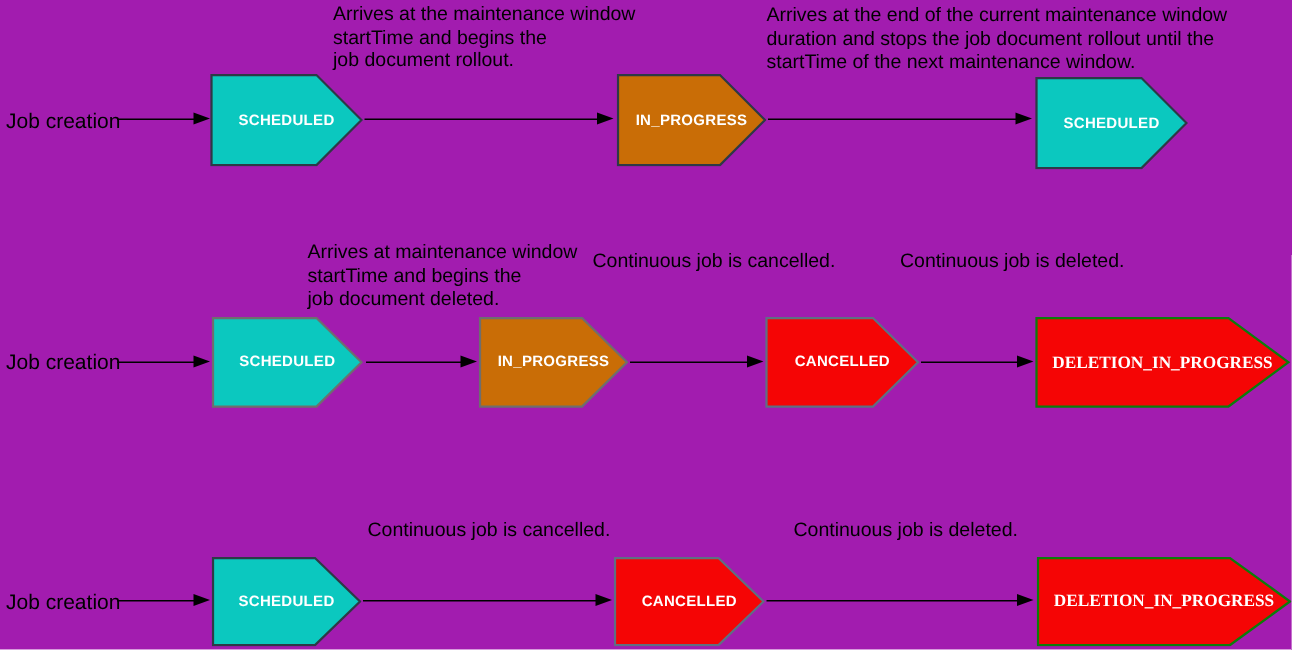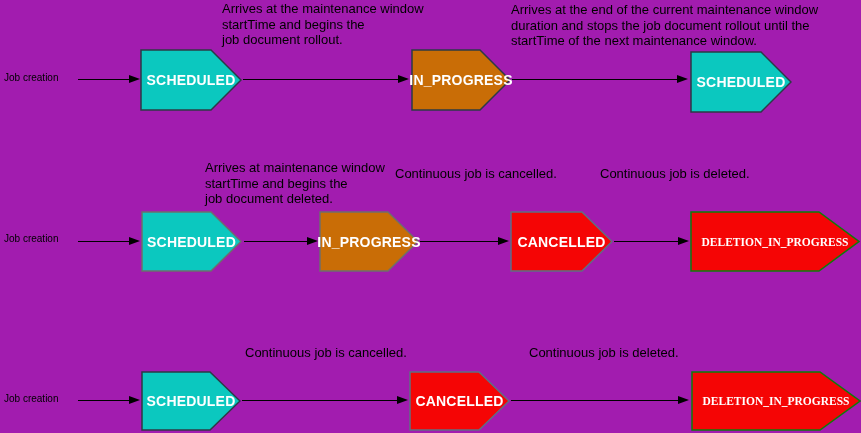--- a/index.html
+++ b/index.html
@@ -6,34 +6,34 @@
   .canvas{
     position:relative;
     width:861px;height:433px;
     background:#a21caf;
     font-family:"Liberation Sans",sans-serif;
     overflow:hidden;
     padding-left:47px;
   }
   .src-label{
     position:absolute;
-    font-size:10px;color:#000;
+    font-size:14px;color:#000;
     white-space:nowrap;
   }
   .annotation{
     position:absolute;
     font-size:13px;line-height:15.5px;color:#000;
     white-space:pre-line;
   }
   .node{position:absolute;}
   .node svg{display:block;position:absolute;left:0;top:0;}
   .node-label{
     position:absolute;left:0;top:0;right:0;bottom:0;
     display:flex;align-items:center;justify-content:center;
-    color:#ffffff;font-weight:bold;font-size:14px;
+    color:#ffffff;font-weight:bold;font-size:10px;
     letter-spacing:.2px;white-space:nowrap;
   }
   .node-label.long{font-size:11.5px;letter-spacing:0;font-family:Liberation Serif, serif;}
   .arrow{position:absolute;height:11px;}
   .arrow-line{position:absolute;left:0;right:8px;top:4.8px;height:1.4px;background:#000;}
   .arrow-head{
     position:absolute;right:0;top:1px;width:0;height:0;
     border-left:11px solid #000;
     border-top:4.5px solid transparent;
     border-bottom:4.5px solid transparent;

